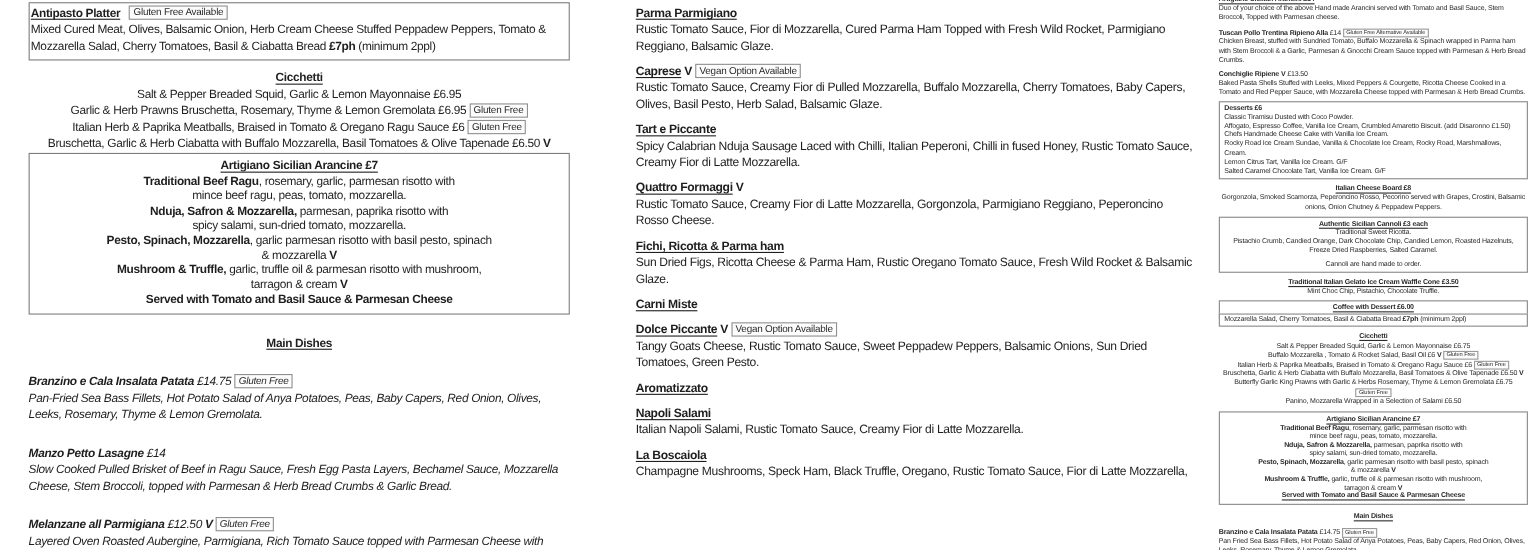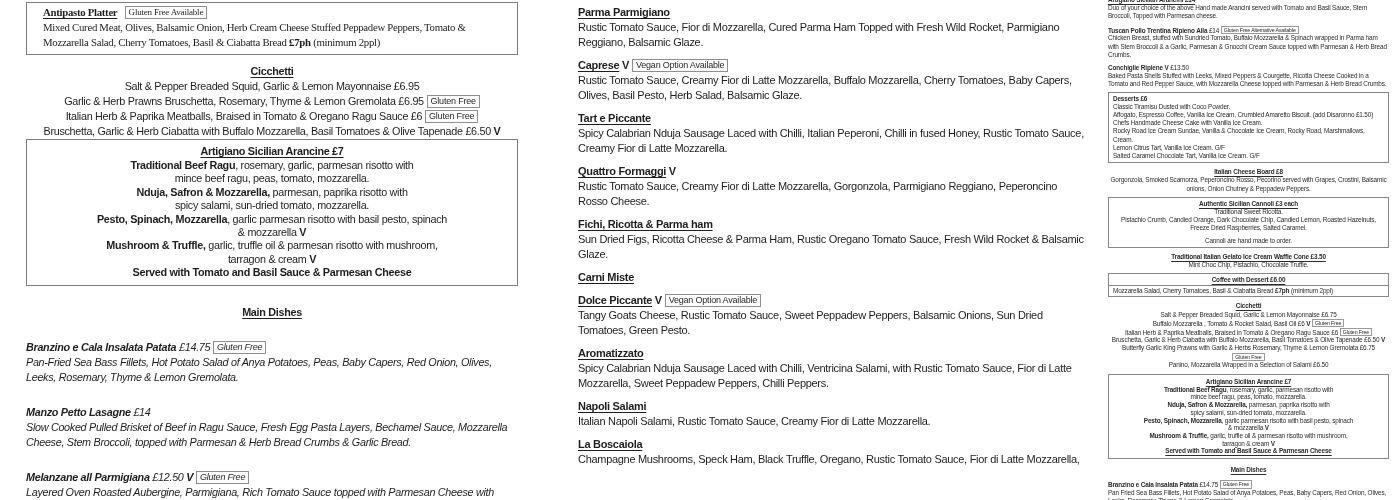--- a/index.html
+++ b/index.html
@@ -4,21 +4,21 @@
 <style>
   html,body{margin:0;padding:0;}
   body{
     width:1400px;height:500px;background:#ffffff;overflow:hidden;position:relative;
     font-family:"Liberation Sans",sans-serif;color:#1e1e1e;
   }
   .col{position:absolute;top:0;}
   
   .lc{left:26px;width:492px;font-size:10.8px;letter-spacing:-0.3px;line-height:15px;}
   .box{border:1px solid #7d7d7d;}
-  .lc .antipasto-box{margin-top:2px;padding:2px 8px 4px 16px;font-family:Liberation Serif, serif;}
+  .lc .antipasto-box{margin-top:2px;padding:2px 8px 4px 1px;}
   .head{font-weight:bold;}
   .u{text-decoration:underline;text-underline-offset:2px;}
   .center{text-align:center;}
   .badge{display:inline-block;border:1px solid #8f8f8f;background:#fcfcfc;color:#2a2a2a;
     font-size:9px;letter-spacing:-0.2px;line-height:11px;padding:0 3px;vertical-align:1px;font-weight:normal;}
   .vmark{font-weight:bold;}
   .lc .cicch-title{margin-top:9px;}
   .lc .c-item{line-height:15px;}
   .lc .arancine-box{margin-top:0;padding:4px 6px 5px 6px;}
   .lc .ar-line{line-height:13.4px;text-align:center;}
@@ -99,21 +99,21 @@
   </div>
 </div>
 
 <div class="col mc">
   <div class="m-block">
     <div class="m-head"><b class="u">Parma Parmigiano</b>    </div>
     <div>Rustic Tomato Sauce, Fior di Mozzarella, Cured Parma Ham Topped with Fresh Wild Rocket, Parmigiano Reggiano, Balsamic Glaze.</div>
   </div>
   <div class="m-block">
     <div class="m-head"><b class="u">Caprese</b>  <span class="vmark hide-if-empty">V</span>  <span class="badge hide-if-empty">Vegan Option Available</span></div>
-    <div>Rustic Tomato Sauce, Creamy Fior di Latte Mozzarella, Buffalo Mozzarella, Cherry Tomatoes, Baby Capers, Olives, Basil Pesto, Herb Salad, Balsamic Glaze.</div>
+    <div>Rustic Tomato Sauce, Creamy Fior di Pulled Mozzarella, Buffalo Mozzarella, Cherry Tomatoes, Baby Capers, Olives, Basil Pesto, Herb Salad, Balsamic Glaze.</div>
   </div>
   <div class="m-block">
     <div class="m-head"><b class="u">Tart e Piccante</b>    </div>
     <div>Spicy Calabrian Nduja Sausage Laced with Chilli, Italian Peperoni, Chilli in fused Honey, Rustic Tomato Sauce, Creamy Fior di Latte Mozzarella.</div>
   </div>
   <div class="m-block">
     <div class="m-head"><b class="u">Quattro Formaggi</b>  <span class="vmark hide-if-empty">V</span>  </div>
     <div>Rustic Tomato Sauce, Creamy Fior di Latte Mozzarella, Gorgonzola, Parmigiano Reggiano, Peperoncino Rosso Cheese.</div>
   </div>
   <div class="m-block">
@@ -122,21 +122,20 @@
   </div>
   <div class="m-block">
     <div class="m-head"><b class="u">Carni Miste</b>    </div>
   </div>
   <div class="m-block">
     <div class="m-head"><b class="u">Dolce Piccante</b>  <span class="vmark hide-if-empty">V</span>  <span class="badge hide-if-empty">Vegan Option Available</span></div>
     <div>Tangy Goats Cheese, Rustic Tomato Sauce, Sweet Peppadew Peppers, Balsamic Onions, Sun Dried Tomatoes, Green Pesto.</div>
   </div>
   <div class="m-block">
     <div class="m-head"><b class="u">Aromatizzato</b>    </div>
-    <div>Spicy Calabrian Nduja Sausage Laced with Chilli, Ventricina Salami, with Rustic Tomato Sauce, Fior di Latte Mozzarella, Sweet Peppadew Peppers, Chilli Peppers.</div>
   </div>
   <div class="m-block">
     <div class="m-head"><b class="u">Napoli Salami</b>    </div>
     <div>Italian Napoli Salami, Rustic Tomato Sauce, Creamy Fior di Latte Mozzarella.</div>
   </div>
   <div class="m-block">
     <div class="m-head"><b class="u">La Boscaiola</b>    </div>
     <div>Champagne Mushrooms, Speck Ham, Black Truffle, Oregano, Rustic Tomato Sauce, Fior di Latte Mozzarella,</div>
   </div>
 </div>

